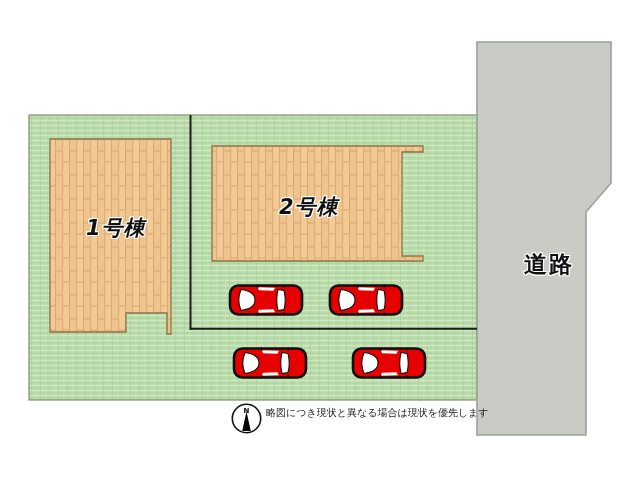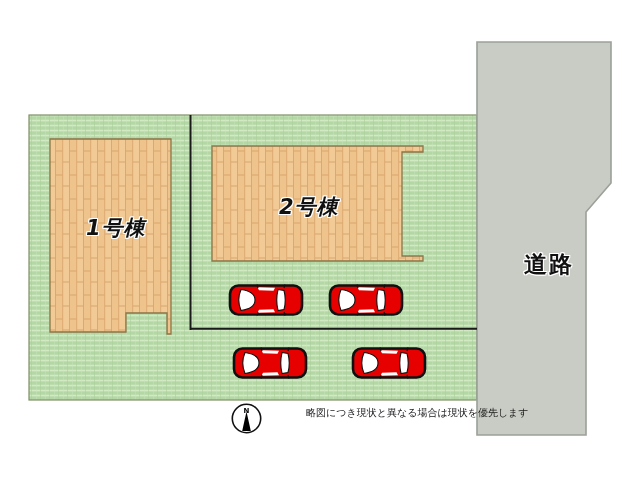--- a/index.html
+++ b/index.html
@@ -11,21 +11,21 @@
   .map-label{
     position:absolute;color:#111;font-weight:bold;white-space:nowrap;line-height:1;
     text-shadow:-1px -1px 0 #fff,1px -1px 0 #fff,-1px 1px 0 #fff,1px 1px 0 #fff,
                  0 -1px 0 #fff,0 1px 0 #fff,-1px 0 0 #fff,1px 0 0 #fff;
   }
   .label-b1{left:86px;top:218px;font-size:21px;letter-spacing:1px;font-style:italic;}
   .label-b2{left:279px;top:197px;font-size:21px;letter-spacing:1px;font-style:italic;}
   .label-road{left:508px;top:253px;font-size:23px;letter-spacing:2px;margin-left:16px;}
   .disclaimer{
     position:absolute;left:266px;top:407px;font-size:10px;color:#1a1a1a;
-    white-space:nowrap;line-height:1.2;font-weight:normal;margin-left:40px;
+    white-space:nowrap;line-height:1.2;font-weight:normal;
   }
 </style>
 </head>
 <body>
 
 <div class="canvas">
 
   <svg class="plan-svg" viewBox="0 0 640 480" xmlns="http://www.w3.org/2000/svg">
     <defs>
 

